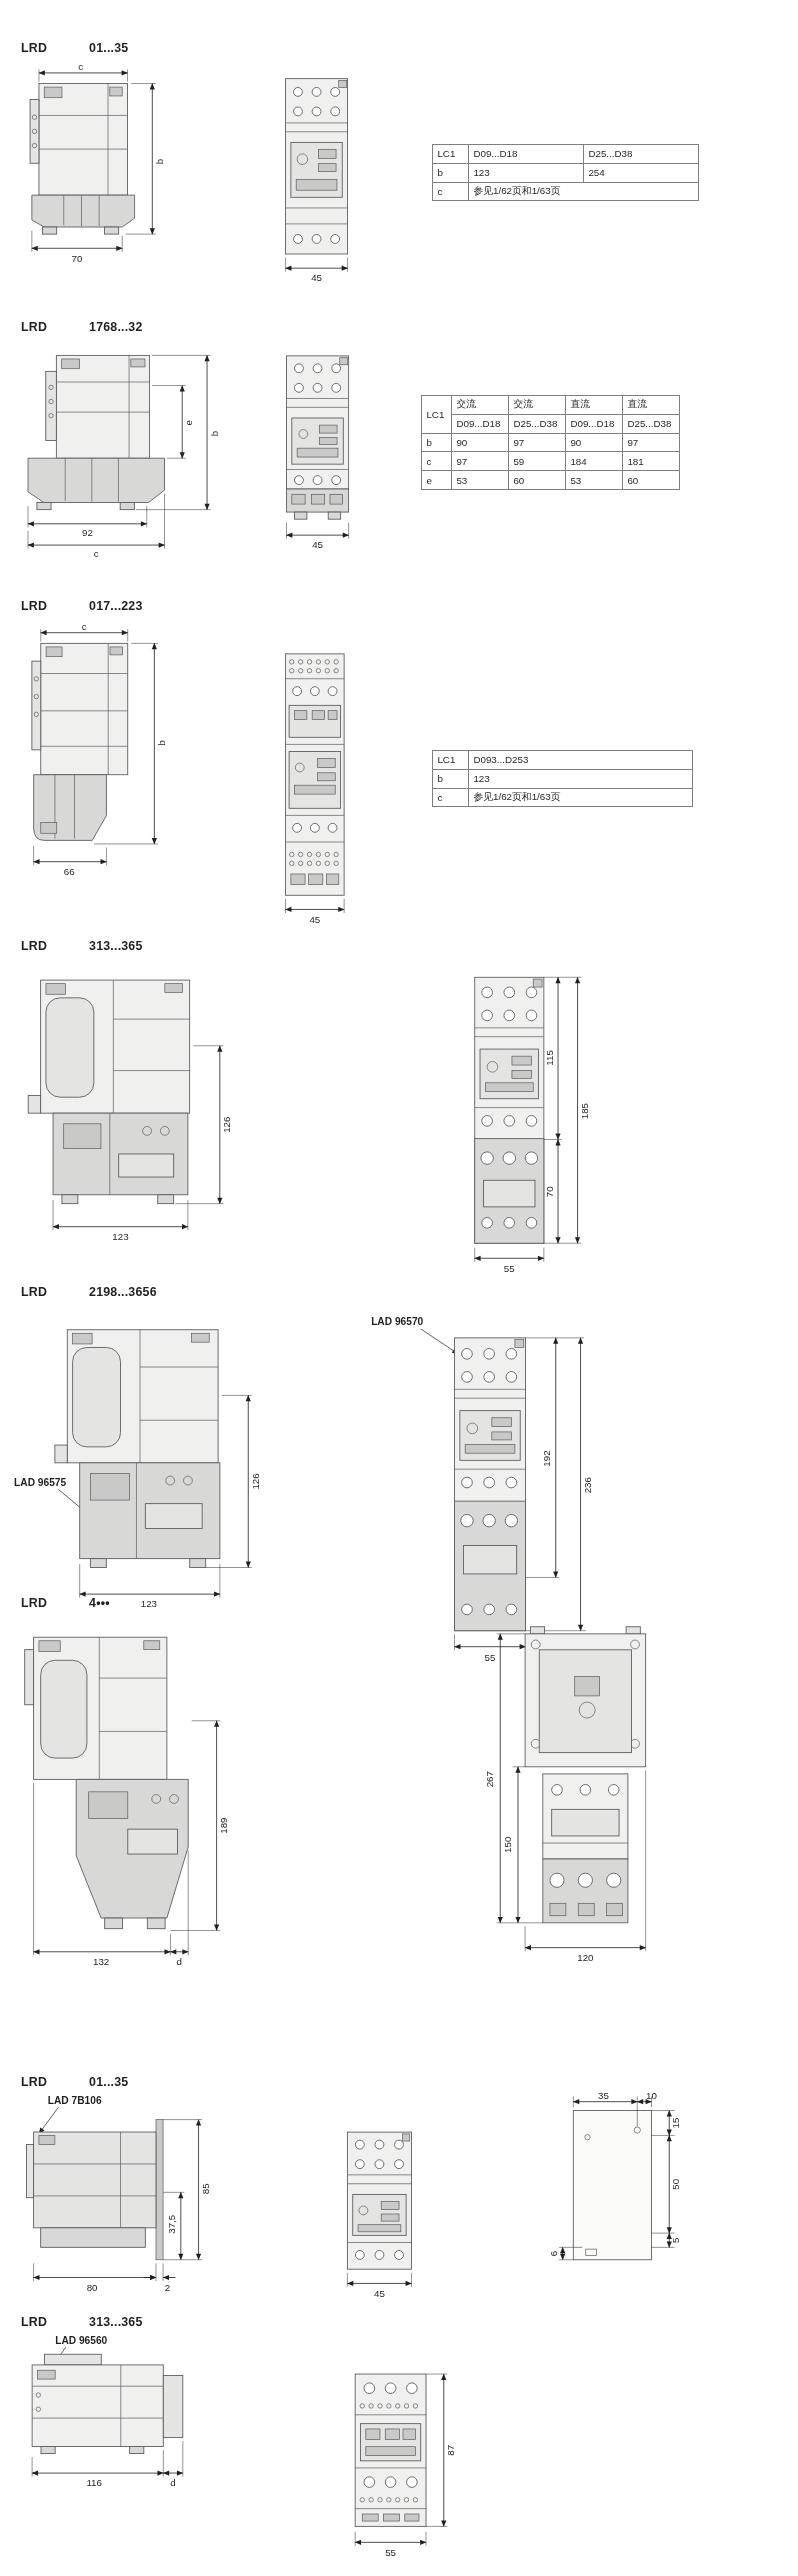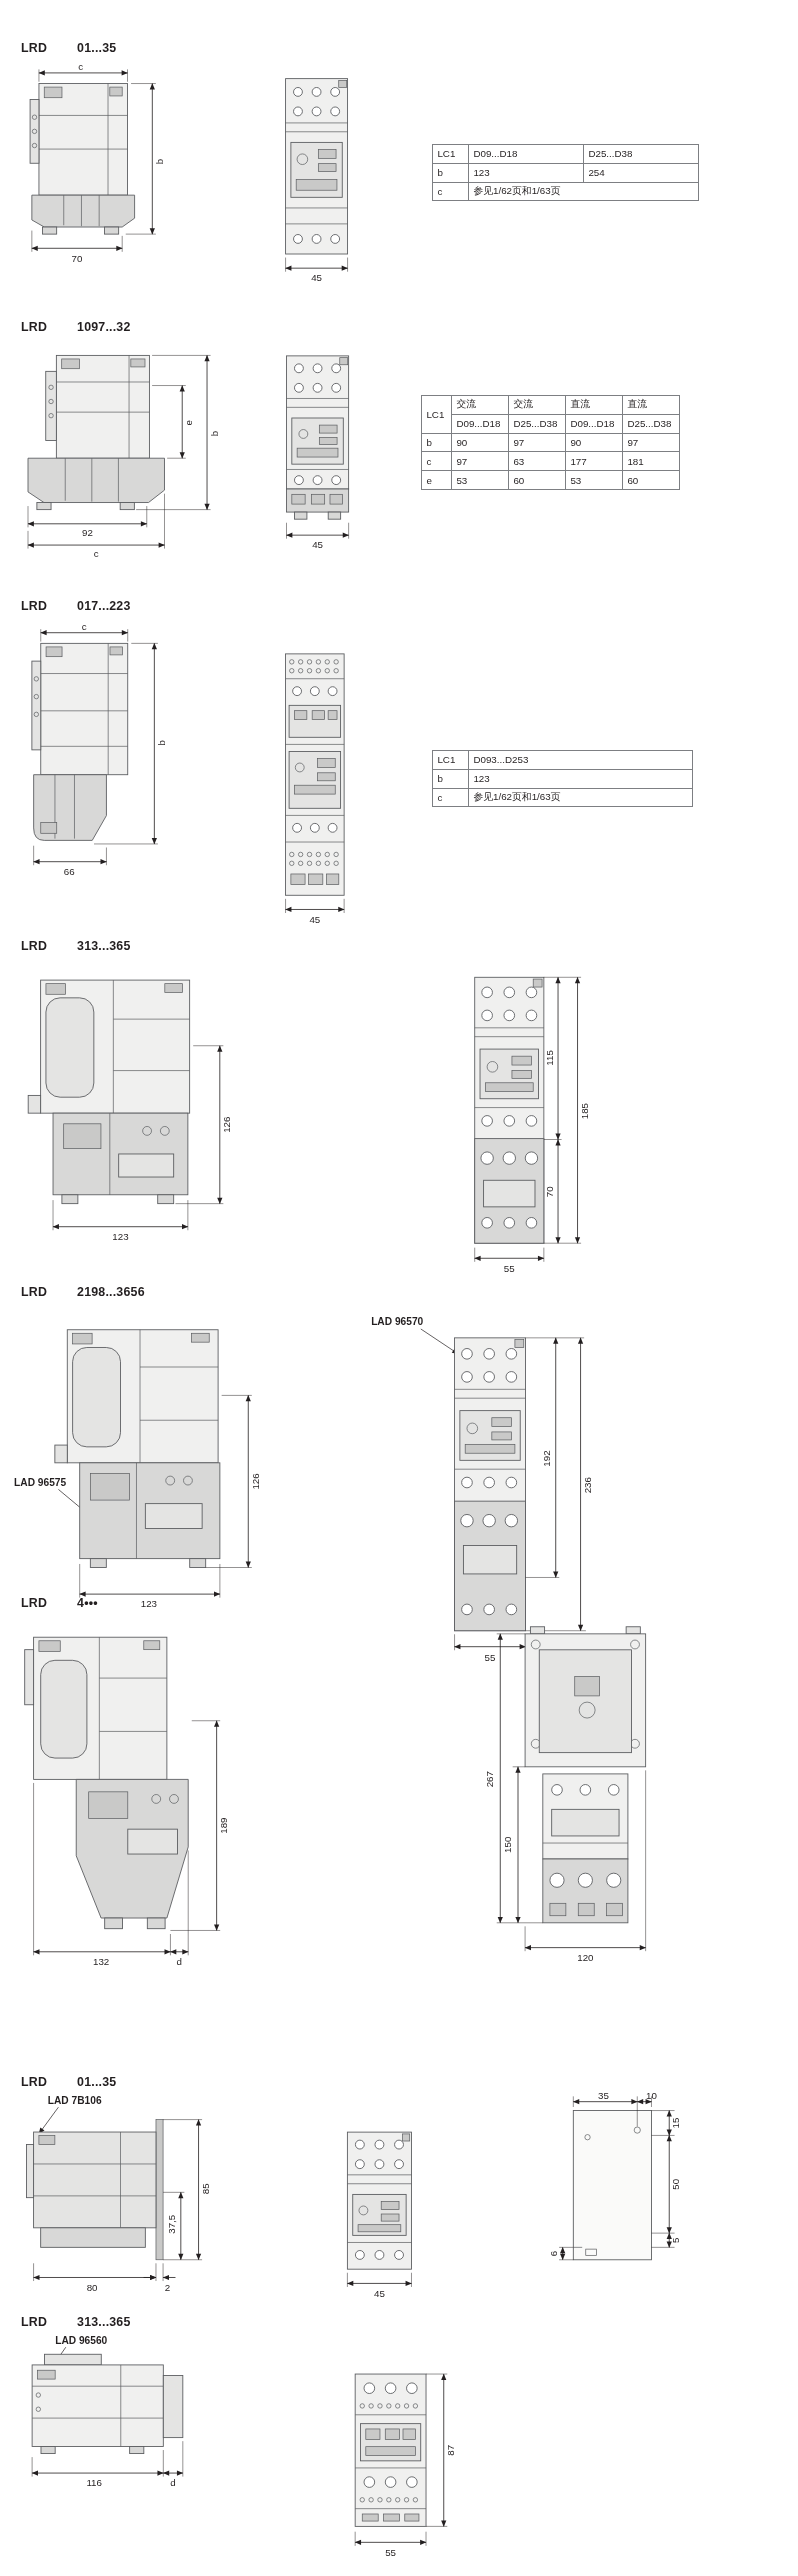--- a/index.html
+++ b/index.html
@@ -1,20 +1,20 @@
 <!DOCTYPE html>
 <html style="font-size:14px"><head>
 <meta charset="utf-8">
 <style>
   html,body{margin:0;padding:0}
   body{position:relative;width:799px;height:2576px;background:#fff;
        font-family:"Liberation Sans","DejaVu Sans",sans-serif;color:#231f20;overflow:hidden}
   .section{position:absolute;left:0;width:799px}
   .sec-title{position:absolute;left:21px;top:0;font-size:12.4px;font-weight:bold;letter-spacing:0.2px}
-  .sec-title .range{margin-left:30px}
+  .sec-title .range{margin-left:42px}
   svg.drawing{position:absolute;overflow:visible}
   .f0{fill:#fafaf9;stroke:#5b5d60;stroke-width:1}
   .f1{fill:#f0f0ef;stroke:#5b5d60;stroke-width:1}
   .f2{fill:#e4e4e3;stroke:#5b5d60;stroke-width:1}
   .f3{fill:#c9c9c8;stroke:#5b5d60;stroke-width:.8}
   .f4{fill:#d8d8d7;stroke:#5b5d60;stroke-width:1}
   .ln{fill:none;stroke:#5b5d60;stroke-width:.8}
   .term{fill:#fff;stroke:#5b5d60;stroke-width:1}
   .dim{stroke:#231f20;stroke-width:.9;fill:none}
   .ext{stroke:#231f20;stroke-width:.55;fill:none}
@@ -129,21 +129,21 @@
     <tr>
       <td>c</td>
       <td colspan="2">参见1/62页和1/63页</td>
     </tr>
   </tbody>
     </table>
 </div>
 
 <div class="section" style="top:320px;height:266px">
   <div class="sec-title">
-    <span>LRD</span><span class="range">1097...32</span>
+    <span>LRD</span><span class="range">1768...32</span>
   </div>
   <svg class="drawing" style="left:12.4px;top:23px" width="266" height="226" viewBox="0 0 300 255">
     <g>
       <rect class="f1" x="50" y="14" width="105" height="116"></rect>
       <rect class="f2" x="38" y="32" width="12" height="78"></rect>
       <line class="ln" x1="50" y1="44" x2="155" y2="44"></line>
         <line class="ln" x1="50" y1="78" x2="155" y2="78"></line>
       <line class="ln" x1="132" y1="14" x2="132" y2="130"></line>
       <rect class="f3" x="56" y="18" width="20" height="11"></rect>
         <rect class="f3" x="134" y="18" width="16" height="9"></rect>
@@ -246,22 +246,22 @@
     <tr>
       <td>b</td>
       <td>90</td>
       <td>97</td>
       <td>90</td>
       <td>97</td>
     </tr>
     <tr>
       <td>c</td>
       <td>97</td>
-      <td>63</td>
-      <td>177</td>
+      <td>59</td>
+      <td>184</td>
       <td>181</td>
     </tr>
     <tr>
       <td>e</td>
       <td>53</td>
       <td>60</td>
       <td>53</td>
       <td>60</td>
     </tr>
   </tbody>

